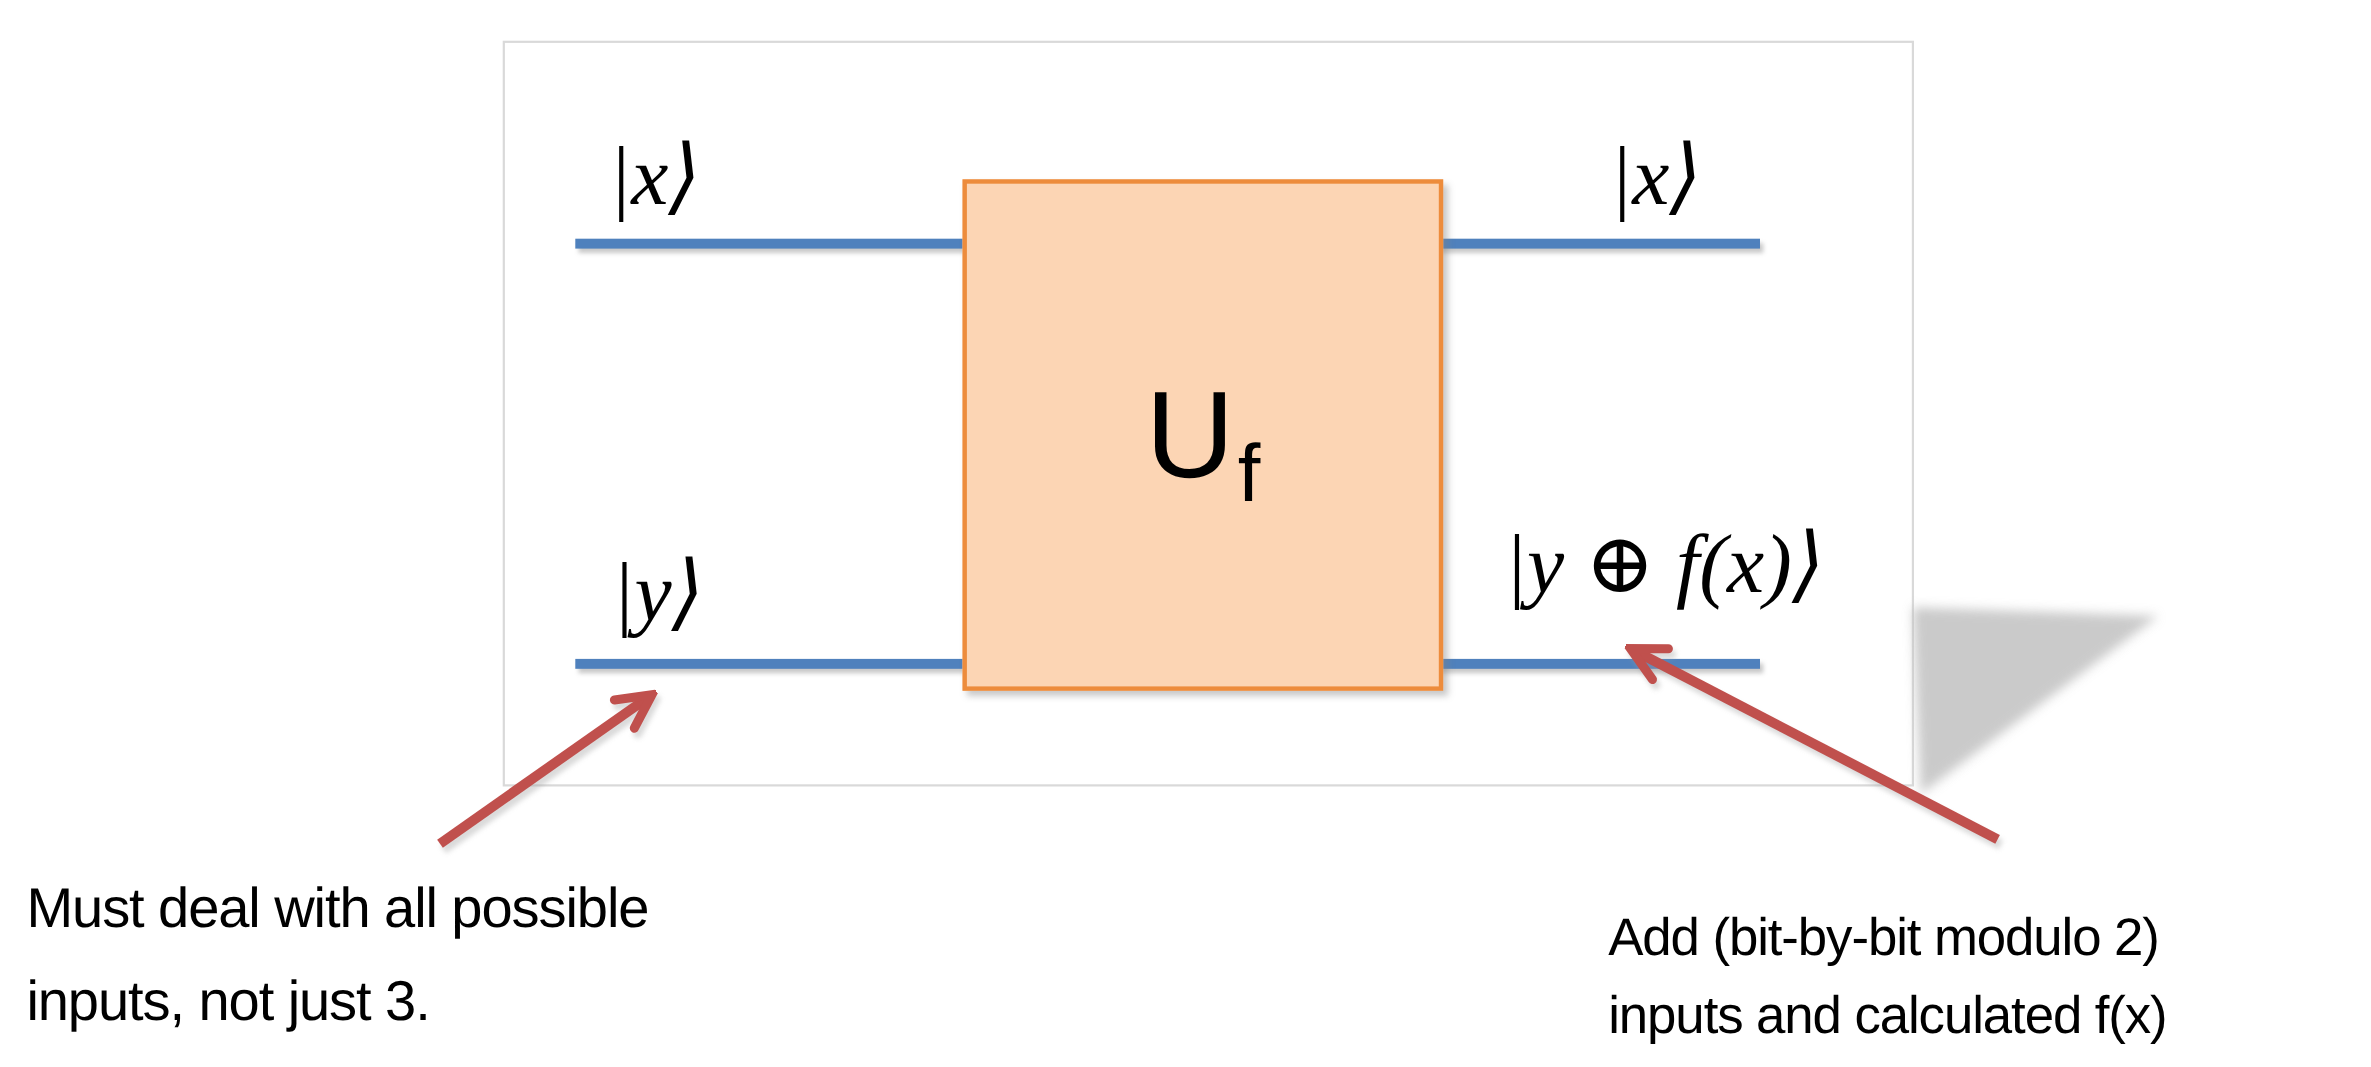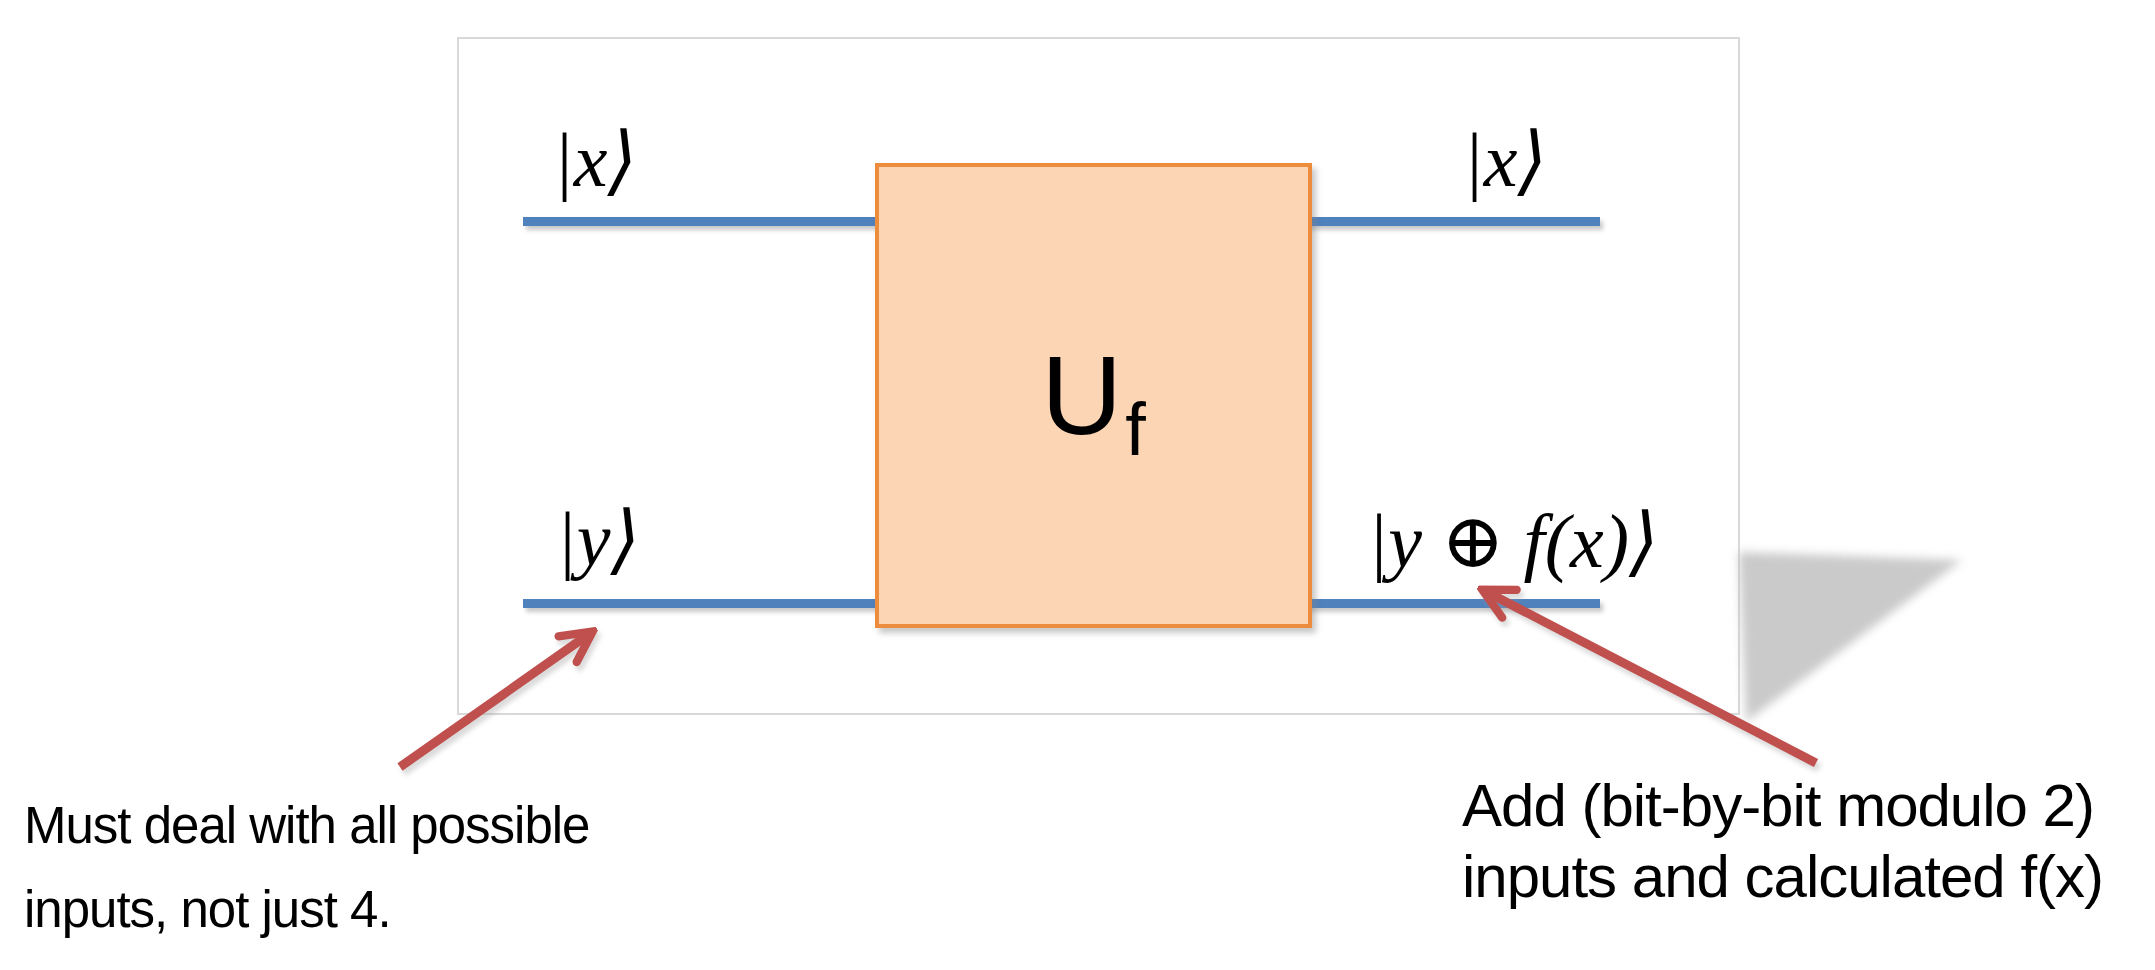--- a/index.html
+++ b/index.html
@@ -27,25 +27,25 @@
   .gate-base{font-size:112px;line-height:1;}
   .gate-sub{font-size:74px;line-height:1;position:relative;top:34px;margin-left:3px;}
   .ket{
     position:absolute;transform:translate(-50%,-50%);
     font-family:"Liberation Serif","DejaVu Serif","DejaVu Sans",serif;
     font-style:italic;font-size:76px;color:#000;white-space:nowrap;
   }
   .ket-in-x{left:595px;top:159px;}
   .ket-out-x{left:1505px;top:159px;}
   .ket-in-y{left:598px;top:538px;}
-  .ket-out-y{left:1513px;top:540px;}
+  .ket-out-y{left:1513px;top:512px;}
   .note{position:absolute;color:#000;white-space:nowrap;letter-spacing:-1px;}
   .note .note-line{display:block;}
   .note-left{left:24px;top:784px;font-size:51px;line-height:84px;}
-  .note-right{left:1462px;top:770px;font-size:60px;line-height:71px;}
+  .note-right{left:1462px;top:817px;font-size:48px;line-height:71px;}
   .overlay{
     position:absolute;left:0;top:0;width:2155px;height:970px;pointer-events:none;
   }
 </style>
 </head>
 <body>
 
 <div class="stage">
 
   <div class="panel"></div>
@@ -58,21 +58,21 @@
       <span class="gate-sub">f</span>
   </div>
 
   <div class="ket ket-in-x">|x⟩</div>
   <div class="ket ket-out-x">|x⟩</div>
   <div class="ket ket-in-y">|y⟩</div>
   <div class="ket ket-out-y">|y ⊕ f(x)⟩</div>
 
   <div class="note note-left">
     <span class="note-line">Must deal with all possible</span>
-    <span class="note-line">inputs, not just 4.</span>
+    <span class="note-line">inputs, not just 3.</span>
   </div>
 
   <div class="note note-right">
     <span class="note-line">Add (bit-by-bit modulo 2)</span>
     <span class="note-line">inputs and calculated f(x)</span>
   </div>
 
   <svg class="overlay" viewBox="0 0 2155 970" width="2155" height="970" xmlns="http://www.w3.org/2000/svg">
     <defs>
       <filter id="softblur" x="-40%" y="-40%" width="180%" height="180%">

